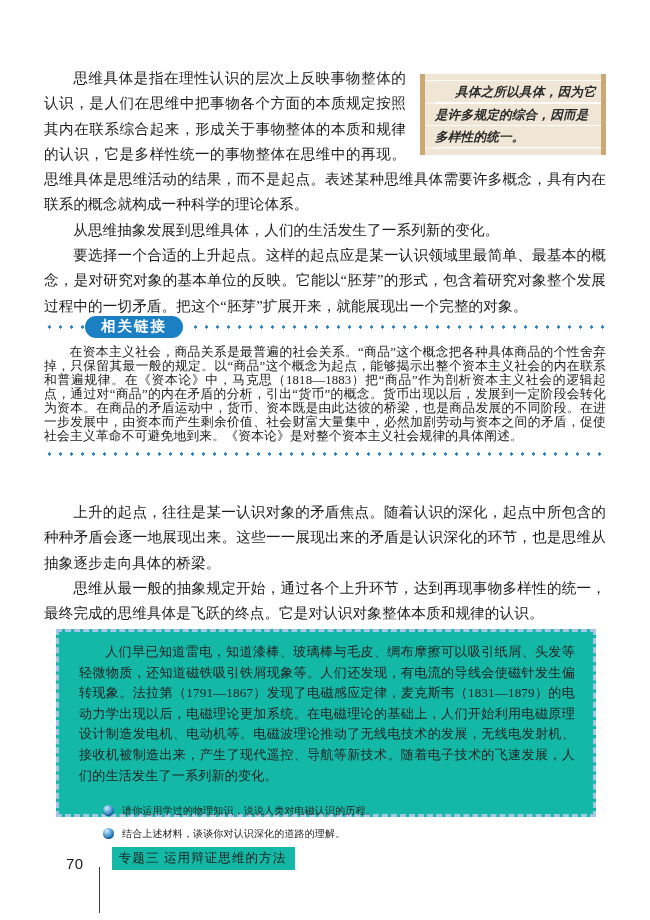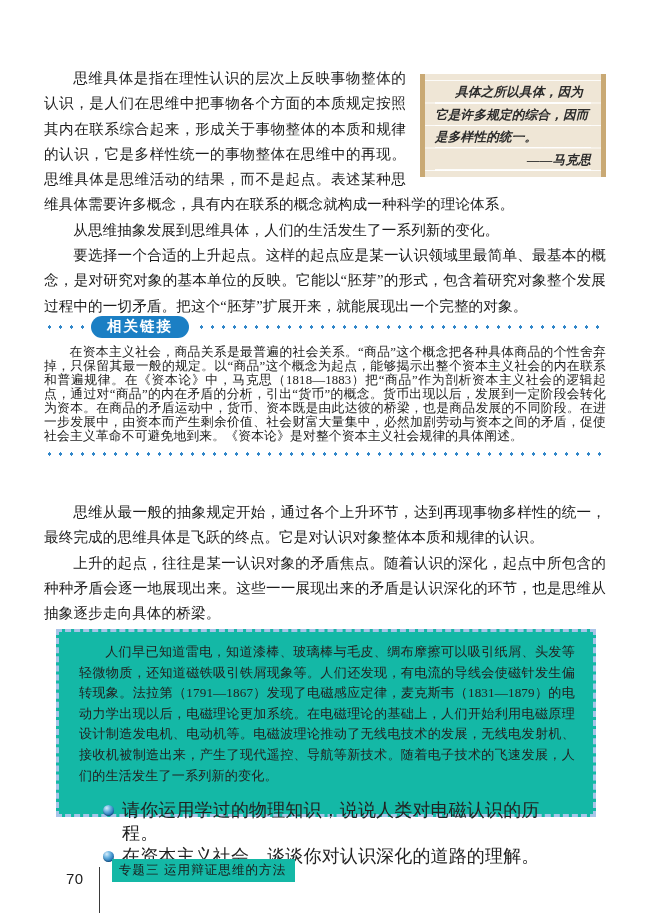--- a/index.html
+++ b/index.html
@@ -44,21 +44,21 @@
   }
 
   .quote-card {
     float: right;
     width: 186px;
     margin: 8px 0 2px 14px;
     box-sizing: border-box;
     background: #efe6d6;
     border-left: 5px solid #c9a974;
     border-right: 5px solid #c9a974;
-    padding: 7px 10px 6px 10px;
+    padding: 7px 0 6px 10px;
     
     background-image: linear-gradient(to bottom, rgba(255,255,255,0.85) 1px, rgba(0,0,0,0) 1px);
     background-size: 100% 22.5px;
     background-position: 0 6px;
     background-repeat: repeat-y;
   }
   .quote-card .qc-inner {
     background:
       repeating-linear-gradient(
         to bottom,
@@ -114,21 +114,21 @@
   .related-pill {
     background: #1b7fc4;
     color: #ffffff;
     font-family: "Liberation Sans", sans-serif;
     font-weight: 700;
     font-size: 14.5px;
     letter-spacing: 2px;
     border-radius: 11px;
     padding: 2px 16px 3px 16px;
     line-height: 17px;
-    margin-left: 7px;
+    margin-left: 1px;
     white-space: nowrap;
   }
   .related-body {
     margin-top: 7px;
     font-family: "Liberation Serif", "DejaVu Serif", serif;
     font-size: 12.8px;
     line-height: 14px;
     text-align: justify;
     text-justify: inter-ideograph;
     color: #222;
@@ -178,21 +178,21 @@
   }
   .q-list {
     margin: 13px 0 0 24px;
     padding: 0;
     list-style: none;
   }
   .q-item {
     display: flex;
     align-items: flex-start;
     font-family: "Liberation Serif", "DejaVu Serif", serif;
-    font-size: 18px;
+    font-size: 10px;
     line-height: 23px;
     color: #222;
     letter-spacing: 0.15px;
   }
   .q-bullet {
     flex: 0 0 auto;
     width: 11px;
     height: 11px;
     margin: 6px 8px 0 0;
     border-radius: 50%;
@@ -200,21 +200,21 @@
       radial-gradient(circle at 34% 28%, #d7ecfa 0%, #6fb6e2 32%, #1f72b5 70%, #0d4d86 100%);
     box-shadow: inset 0 -1px 1px rgba(0,0,0,0.28);
   }
 
   
   .footer {
     position: absolute;
     left: 66px;
     top: 855px;
     display: flex;
-    align-items: center;
+    align-items: flex-start;
   }
   .folio {
     font-family: "Liberation Sans", sans-serif;
     font-size: 15px;
     font-weight: 400;
     color: #1a1a1a;
     letter-spacing: 0.5px;
   }
   .footer-rule {
     width: 1px;
@@ -240,55 +240,54 @@
 </head>
 <body>
 
 <div class="page">
 
   <div class="top-block">
 
     <div class="quote-card">
       <div class="qc-inner">
         <div class="quote-text">具体之所以具体，因为它是许多规定的综合，因而是多样性的统一。</div>
-        <div class="quote-attrib">——马克思</div>
       </div>
     </div>
 
     <div class="body-text indent">思维具体是指在理性认识的层次上反映事物整体的认识，是人们在思维中把事物各个方面的本质规定按照其内在联系综合起来，形成关于事物整体的本质和规律的认识，它是多样性统一的事物整体在思维中的再现。思维具体是思维活动的结果，而不是起点。表述某种思维具体需要许多概念，具有内在联系的概念就构成一种科学的理论体系。</div>
     <div class="body-text indent">从思维抽象发展到思维具体，人们的生活发生了一系列新的变化。</div>
     <div class="body-text indent">要选择一个合适的上升起点。这样的起点应是某一认识领域里最简单、最基本的概念，是对研究对象的基本单位的反映。它能以“胚芽”的形式，包含着研究对象整个发展过程中的一切矛盾。把这个“胚芽”扩展开来，就能展现出一个完整的对象。</div>
   </div>
 
   <div class="related">
     <div class="related-head">
       <span class="dots-left"></span>
       <span class="related-pill">相关链接</span>
       <span class="dots-right"></span>
     </div>
     <div class="related-body">在资本主义社会，商品关系是最普遍的社会关系。“商品”这个概念把各种具体商品的个性舍弃掉，只保留其最一般的规定。以“商品”这个概念为起点，能够揭示出整个资本主义社会的内在联系和普遍规律。在《资本论》中，马克思（1818—1883）把“商品”作为剖析资本主义社会的逻辑起点，通过对“商品”的内在矛盾的分析，引出“货币”的概念。货币出现以后，发展到一定阶段会转化为资本。在商品的矛盾运动中，货币、资本既是由此达彼的桥梁，也是商品发展的不同阶段。在进一步发展中，由资本而产生剩余价值、社会财富大量集中，必然加剧劳动与资本之间的矛盾，促使社会主义革命不可避免地到来。《资本论》是对整个资本主义社会规律的具体阐述。</div>
     <div class="dots-bottom"></div>
   </div>
 
   <div class="mid-block">
+    <p class="body-text indent">上升的起点，往往是某一认识对象的矛盾焦点。随着认识的深化，起点中所包含的种种矛盾会逐一地展现出来。这些一一展现出来的矛盾是认识深化的环节，也是思维从抽象逐步走向具体的桥梁。</p>
     <p class="body-text indent">思维从最一般的抽象规定开始，通过各个上升环节，达到再现事物多样性的统一，最终完成的思维具体是飞跃的终点。它是对认识对象整体本质和规律的认识。</p>
-    <p class="body-text indent">上升的起点，往往是某一认识对象的矛盾焦点。随着认识的深化，起点中所包含的种种矛盾会逐一地展现出来。这些一一展现出来的矛盾是认识深化的环节，也是思维从抽象逐步走向具体的桥梁。</p>
   </div>
 
   <div class="activity-box">
     <div class="activity-inner">
       <div class="activity-text">人们早已知道雷电，知道漆棒、玻璃棒与毛皮、绸布摩擦可以吸引纸屑、头发等轻微物质，还知道磁铁吸引铁屑现象等。人们还发现，有电流的导线会使磁针发生偏转现象。法拉第（1791—1867）发现了电磁感应定律，麦克斯韦（1831—1879）的电动力学出现以后，电磁理论更加系统。在电磁理论的基础上，人们开始利用电磁原理设计制造发电机、电动机等。电磁波理论推动了无线电技术的发展，无线电发射机、接收机被制造出来，产生了现代遥控、导航等新技术。随着电子技术的飞速发展，人们的生活发生了一系列新的变化。</div>
       <ul class="q-list">
         <li class="q-item">
           <span class="q-bullet"></span>
           <span>请你运用学过的物理知识，说说人类对电磁认识的历程。</span>
         </li>
         <li class="q-item">
           <span class="q-bullet"></span>
-          <span>在资本主义社会，谈谈你对认识深化的道路的理解。</span>
+          <span>结合上述材料，谈谈你对认识深化的道路的理解。</span>
         </li>
       </ul>
     </div>
   </div>
 
   <div class="footer">
     <span class="folio">70</span>
     <span class="footer-rule"></span>
     <span class="footer-chapter">专题三   运用辩证思维的方法</span>
   </div>

